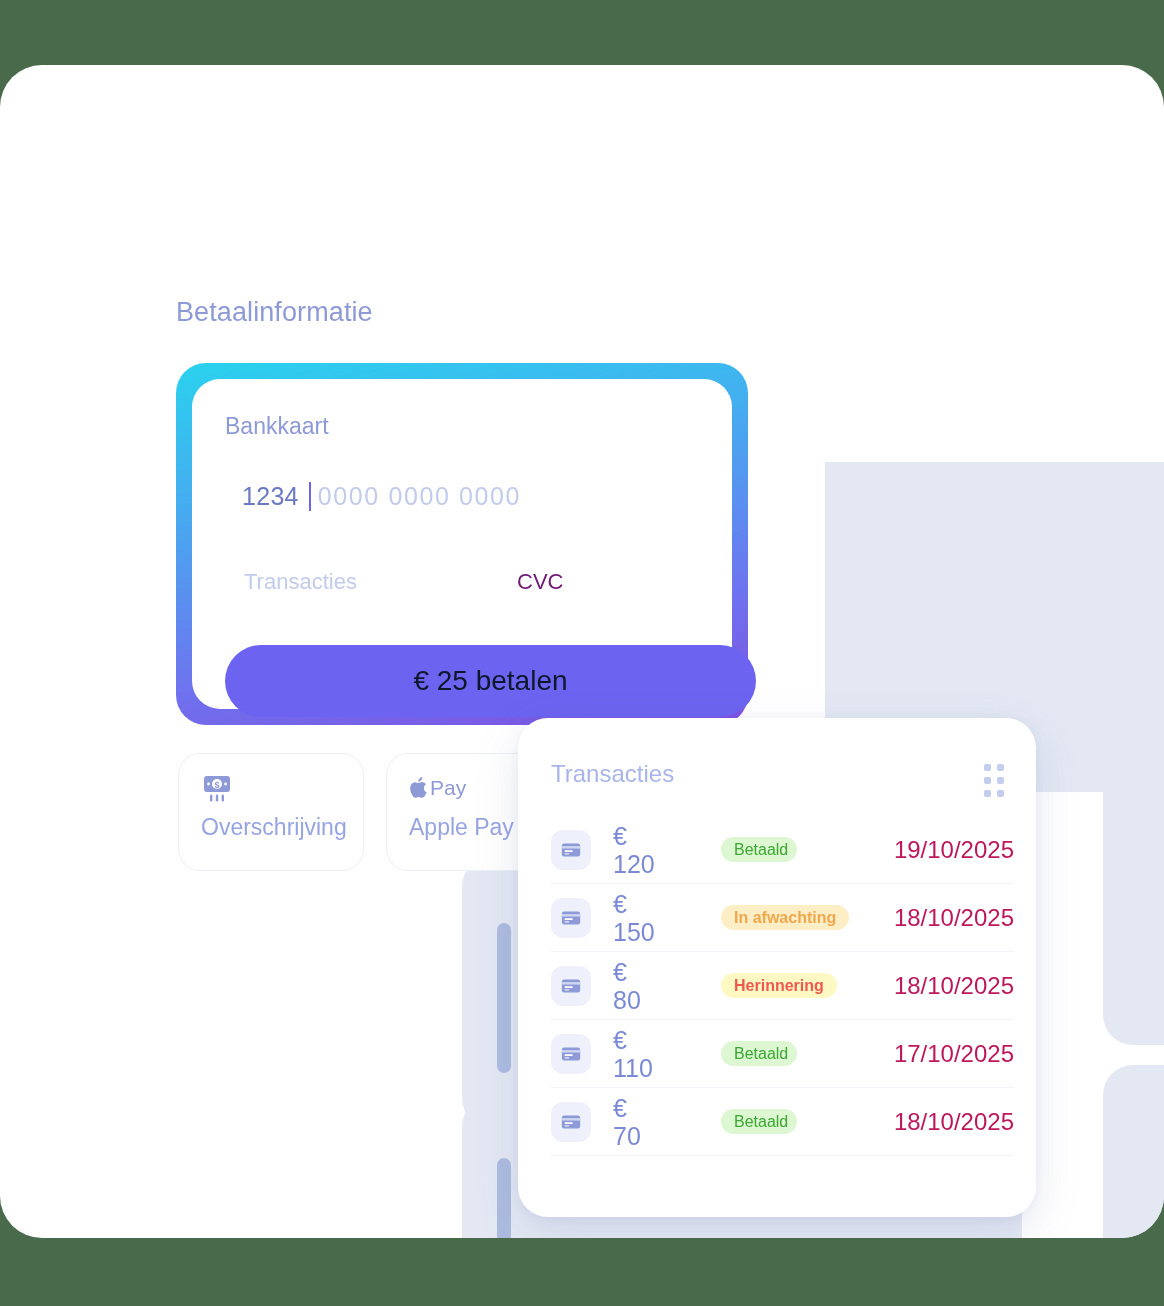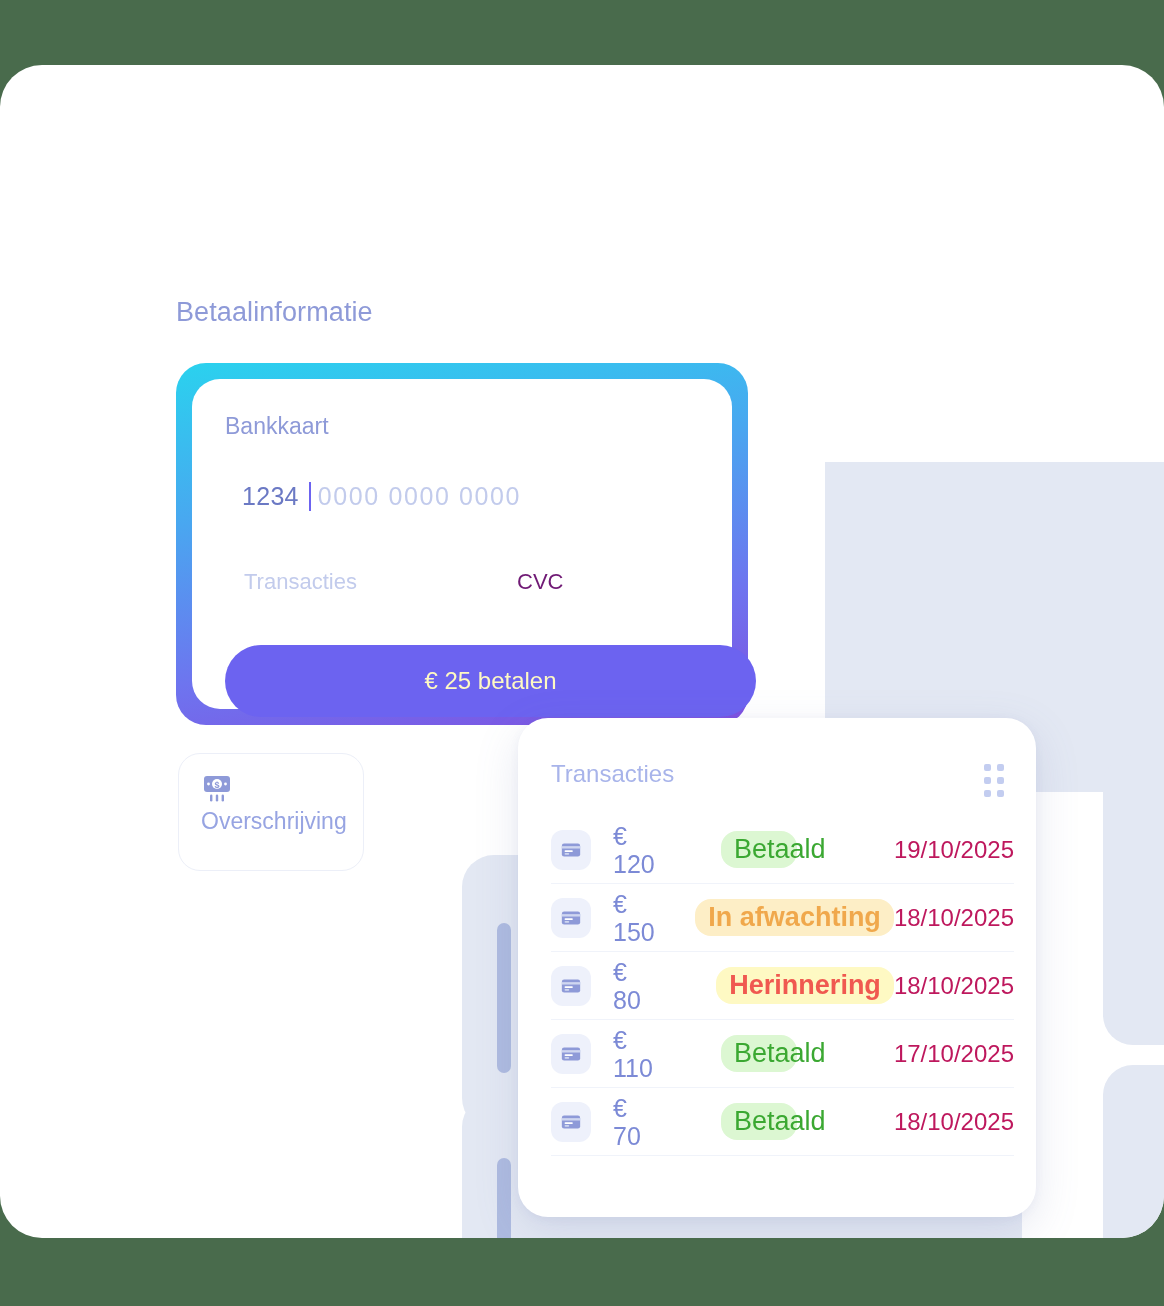--- a/index.html
+++ b/index.html
@@ -151,22 +151,22 @@
   }
   #pay-button {
     position: absolute;
     left: 33px;
     top: 266px;
     width: 531px;
     height: 72px;
     border: none;
     border-radius: 36px;
     background: #6c63f0;
-    color: #fef9c3;
-    font-size: 24px;
+    color: #0f172a;
+    font-size: 28px;
     font-family: "Liberation Sans", sans-serif;
     cursor: pointer;
   }
 
   
   .method-tile {
     position: absolute;
     width: 186px;
     height: 118px;
     border: 1.5px solid #eceff8;
@@ -179,21 +179,21 @@
     position: absolute;
     left: 22px;
     top: 16px;
     height: 36px;
     display: flex;
     align-items: center;
   }
   .method-label {
     position: absolute;
     left: 22px;
-    top: 54px;
+    top: 60px;
     font-size: 23px;
     color: #97a4e2;
     white-space: nowrap;
   }
   .applepay-mark {
     display: flex;
     align-items: center;
     gap: 3px;
     color: #8e9ad8;
     font-size: 21px;
@@ -268,21 +268,21 @@
     flex: 1 1 auto;
     display: flex;
     justify-content: flex-start;
     padding-left: 4px;
   }
   .txn-badge {
     display: inline-block;
     max-width: 76px;
     padding: 4px 13px;
     border-radius: 16px;
-    font-size: 27px;
+    font-size: 16px;
     line-height: 1.08;
     text-align: left;
   }
   .txn-badge.wide { max-width: none; white-space: nowrap; font-weight: bold; }
   .badge-paid   { background: #dcf7d2; color: #3ba832; }
   .badge-pending{ background: #fdeec6; color: #f0a84c; }
   .badge-remind { background: #fef9c3; color: #f05950; }
   .txn-date {
     flex: 0 0 auto;
     font-size: 24px;
@@ -332,20 +332,32 @@
         <circle cx="7.5" cy="12" r="1.4" fill="#ffffff"></circle>
         <circle cx="24.5" cy="12" r="1.4" fill="#ffffff"></circle>
         <rect x="9" y="22.5" width="2.4" height="7" rx="1.2" fill="#8e9ad8"></rect>
         <rect x="14.8" y="22.5" width="2.4" height="7" rx="1.2" fill="#8e9ad8"></rect>
         <rect x="20.6" y="22.5" width="2.4" height="7" rx="1.2" fill="#8e9ad8"></rect>
       </svg>
     </span>
     <span class="method-label">Overschrijving</span>
   </div>
 
+  <div class="method-tile" id="tile-applepay">
+    <span class="method-icon">
+      <span class="applepay-mark">
+        <svg width="18" height="22" viewBox="0 0 18 22" fill="#8e9ad8">
+          <path d="M12.3 3.1c.7-.85 1.2-2.02 1.06-3.1-1.02.05-2.26.68-2.99 1.53-.65.75-1.23 1.95-1.07 3.1 1.14.08 2.3-.58 3-1.53z"></path>
+          <path d="M13.35 5.1c-1.66-.1-3.07.94-3.86.94-.8 0-2.01-.9-3.3-.87C4.4 5.2 2.86 6.2 2.02 7.78.23 10.94 1.56 15.6 3.3 18.16c.85 1.25 1.86 2.65 3.2 2.6 1.28-.05 1.76-.83 3.3-.83 1.55 0 1.98.83 3.33.8 1.38-.02 2.25-1.27 3.09-2.53.97-1.45 1.37-2.85 1.4-2.92-.03-.02-2.68-1.03-2.71-4.08-.02-2.55 2.08-3.77 2.18-3.83-1.19-1.76-3.04-1.95-3.7-2z"></path>
+        </svg>
+        <span>Pay</span>
+      </span>
+    </span>
+    <span class="method-label">Apple Pay</span>
+  </div>
 
   <div id="transactions-panel">
     <div id="transactions-title">Transacties</div>
     <div id="drag-handle">
       <i></i>
         <i></i>
         <i></i>
         <i></i>
         <i></i>
         <i></i>

